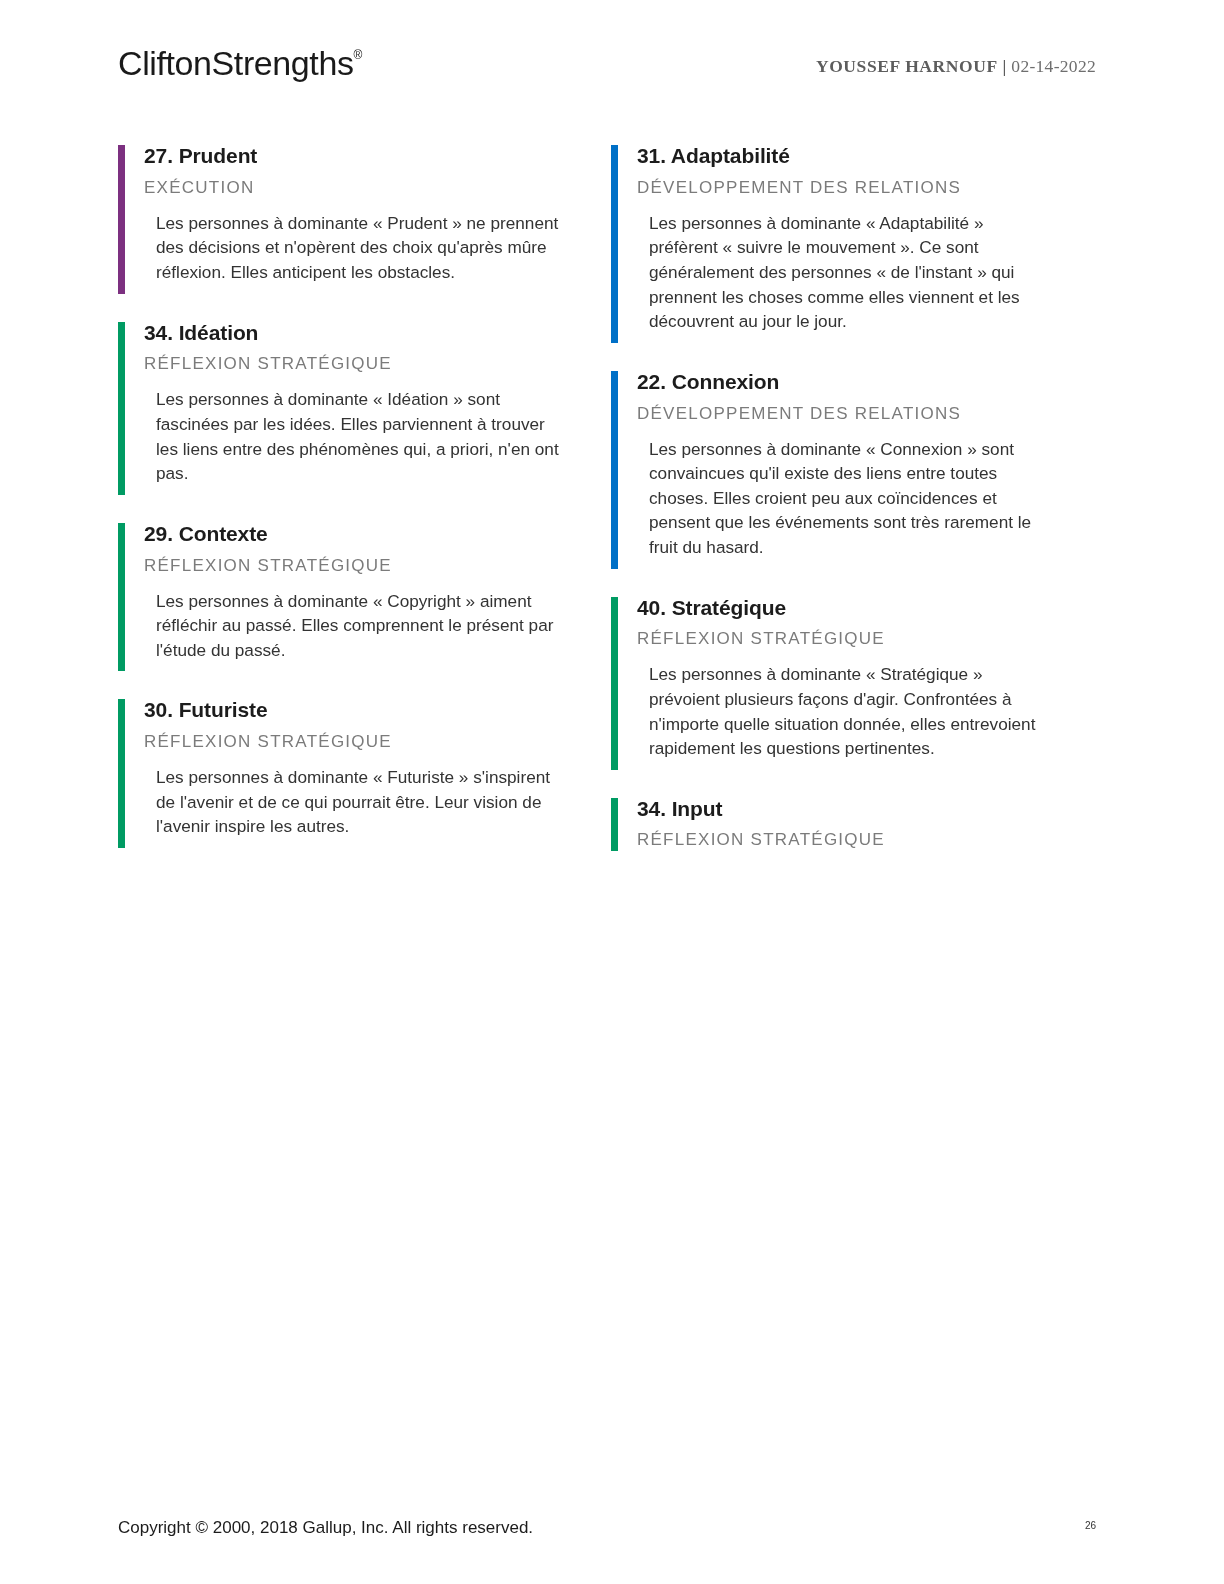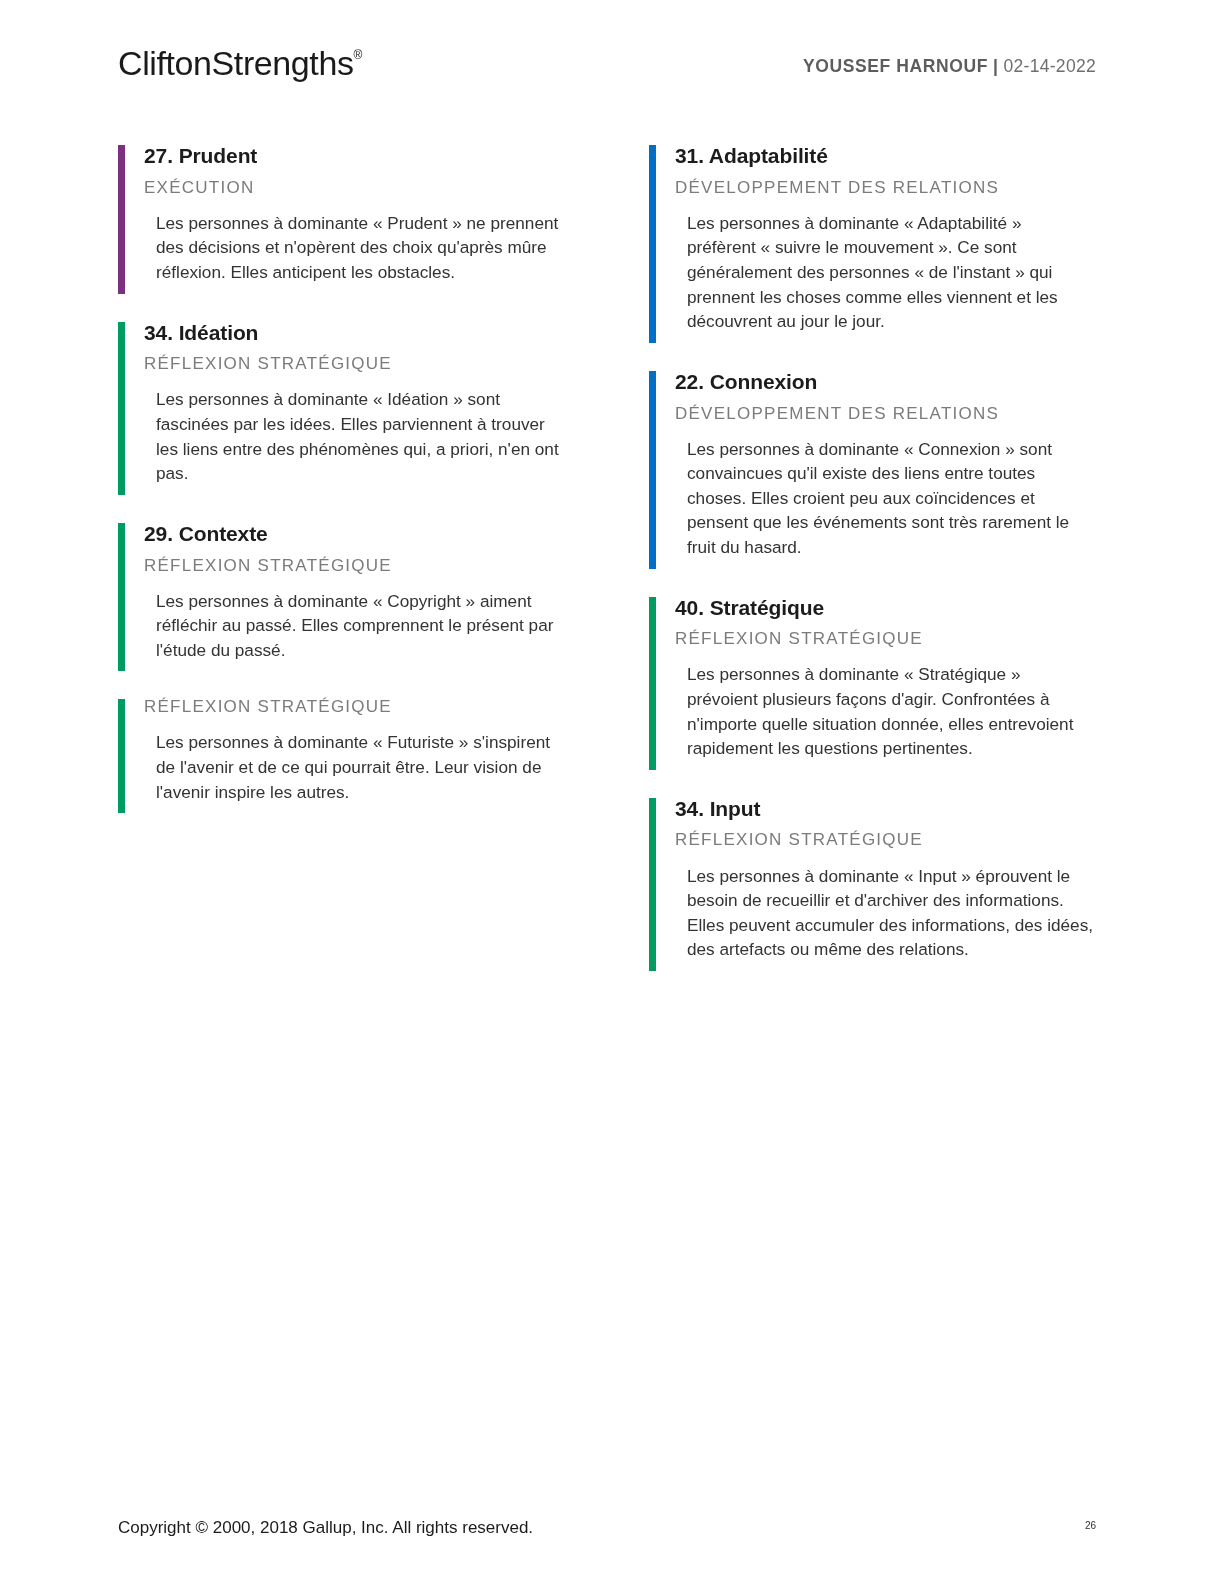--- a/index.html
+++ b/index.html
@@ -43,39 +43,40 @@
     top: -4px;
   }
   .header-right {
     position: absolute;
     right: 0;
     top: 12px;
     font-size: 17.5px;
     color: #6e6e6e;
     white-space: nowrap;
     letter-spacing: 0.3px;
+    font-family: Liberation Serif, serif;
   }
   .header-right .uname {
     font-weight: bold;
     color: #5d5d5d;
     letter-spacing: 0.6px;
   }
   .header-right .sep {
     font-weight: bold;
     color: #5d5d5d;
   }
 
   
   .columns {
     position: absolute;
     top: 142px;
     left: 118px;
     width: 988px;
     display: flex;
-    gap: 74px;
+    gap: 36px;
     align-items: flex-start;
   }
   .column {
     width: 457px;
     display: flex;
     flex-direction: column;
   }
 
   
   .theme {
@@ -165,20 +166,21 @@
       <p class="theme-desc">Les personnes à dominante « Idéation » sont fascinées par les idées. Elles parviennent à trouver les liens entre des phénomènes qui, a priori, n'en ont pas.</p>
     </div>
     <div class="theme">
       <span class="bar" style="background:#009B63"></span>
       <h2 class="theme-title">29. Contexte</h2>
       <div class="theme-domain">RÉFLEXION STRATÉGIQUE</div>
       <p class="theme-desc">Les personnes à dominante « Copyright » aiment réfléchir au passé. Elles comprennent le présent par l'étude du passé.</p>
     </div>
     <div class="theme">
       <span class="bar" style="background:#009B63"></span>
+      <h2 class="theme-title">30. Futuriste</h2>
       <div class="theme-domain">RÉFLEXION STRATÉGIQUE</div>
       <p class="theme-desc">Les personnes à dominante « Futuriste » s'inspirent de l'avenir et de ce qui pourrait être. Leur vision de l'avenir inspire les autres.</p>
     </div>
   </div>
 
   <div class="column">
     <div class="theme">
       <span class="bar" style="background:#0070C7"></span>
       <h2 class="theme-title">31. Adaptabilité</h2>
       <div class="theme-domain">DÉVELOPPEMENT DES RELATIONS</div>
@@ -193,21 +195,20 @@
     <div class="theme">
       <span class="bar" style="background:#009B63"></span>
       <h2 class="theme-title">40. Stratégique</h2>
       <div class="theme-domain">RÉFLEXION STRATÉGIQUE</div>
       <p class="theme-desc">Les personnes à dominante « Stratégique » prévoient plusieurs façons d'agir. Confrontées à n'importe quelle situation donnée, elles entrevoient rapidement les questions pertinentes.</p>
     </div>
     <div class="theme">
       <span class="bar" style="background:#009B63"></span>
       <h2 class="theme-title">34. Input</h2>
       <div class="theme-domain">RÉFLEXION STRATÉGIQUE</div>
-      <p class="theme-desc">Les personnes à dominante « Input » éprouvent le besoin de recueillir et d'archiver des informations. Elles peuvent accumuler des informations, des idées, des artefacts ou même des relations.</p>
     </div>
   </div>
 </div>
 
 <div class="footer">
   <div class="copyright">Copyright © 2000, 2018 Gallup, Inc. All rights reserved.</div>
   <div class="page-number">26</div>
 </div>
 
 </body></html>

